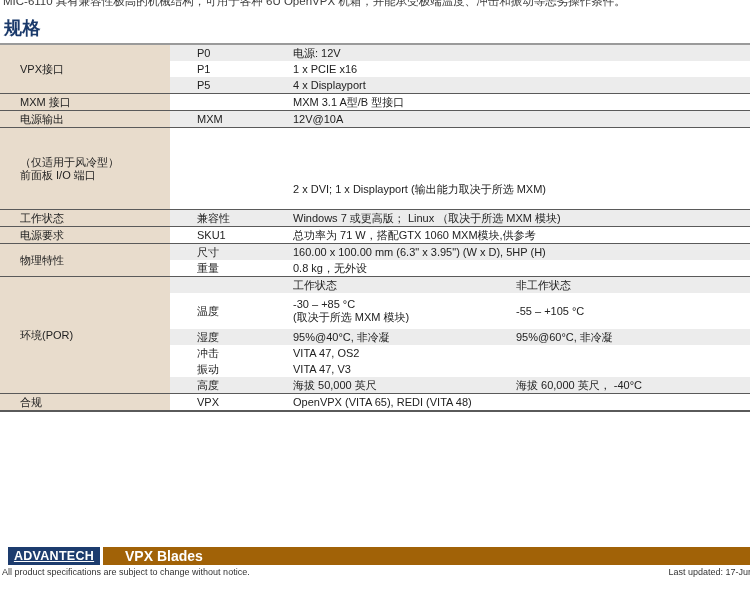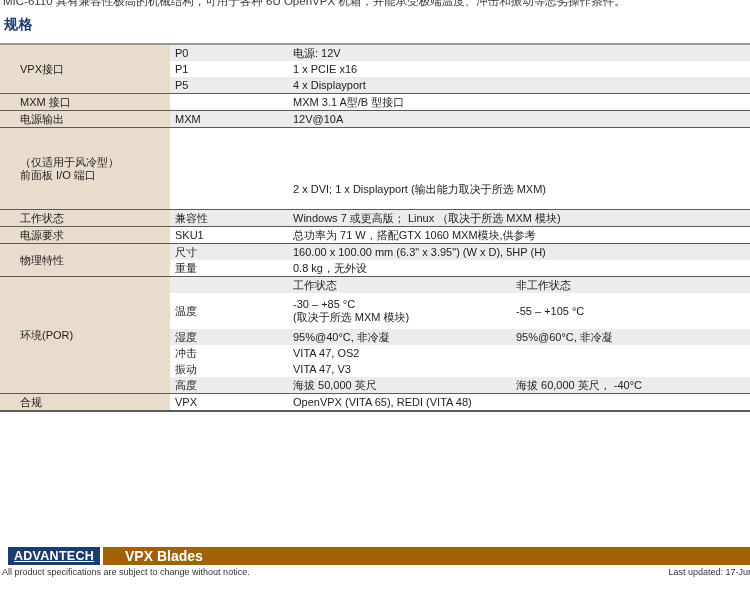--- a/index.html
+++ b/index.html
@@ -5,31 +5,31 @@
   * { margin:0; padding:0; box-sizing:border-box; }
   html,body { width:750px; height:591px; }
   body {
     font-family:"Liberation Sans","DejaVu Sans",sans-serif;
     background:#ffffff; color:#222; overflow:hidden; position:relative;
   }
   
   .intro-clip { position:absolute; top:0; left:0; width:678px; height:9px; overflow:hidden; }
   .intro { font-size:11.5px; line-height:15px; color:#3c3c3c; margin-top:-6px; padding-left:3px; white-space:nowrap; }
   
-  .sec-title { position:absolute; top:16px; left:4px; font-size:14px; font-weight:bold; color:#1b3a6b; letter-spacing:0.5px; }
+  .sec-title { position:absolute; top:16px; left:4px; font-size:18px; font-weight:bold; color:#1b3a6b; letter-spacing:0.5px; }
   
   .spec { position:absolute; top:43px; left:0; width:750px; border-top:2px solid #9a9a9a; border-bottom:2px solid #5a5a5a; font-size:11px; }
   .group { display:flex; border-top:1px solid #5a5a5a; }
   .group:first-child { border-top:none; }
   .gcell { width:170px; background:#e8dccc; display:flex; flex-direction:column; justify-content:center; padding-left:20px; line-height:13px; color:#222; }
   .rows { flex:1; display:flex; flex-direction:column; }
   .row { display:flex; align-items:center; }
   .row.shade { background:#ececec; }
   .h16 { height:16px; } .h28 { height:36px; } .h30 { height:40px;margin-top:41px; }
-  .sub { width:116px; padding-left:5px; flex-shrink:0; }
+  .sub { width:116px; padding-left:27px; flex-shrink:0; }
   .val { flex:1; padding-left:7px; line-height:13px; }
   .row.env .val { flex:none; width:224px; }
   .val2 { flex:1; padding-left:6px; line-height:13px; }
   
   .foot-band { position:absolute; top:547px; left:0; width:750px; height:18px; display:flex; }
   .logo-box { margin-left:8px; width:92px; background:#1d3c6e; color:#fff; display:flex; align-items:center; justify-content:center;
               font-weight:bold; font-size:12.5px; letter-spacing:0.3px;text-decoration:underline; }
   .band-gap { width:3px; background:#ffffff; }
   .band { flex:1; background:#a16207; color:#fff; display:flex; align-items:center; padding-left:22px; font-weight:bold; font-size:14px; }
   .foot-line { position:absolute; top:567px; left:0; width:754px; height:13px; font-size:9px; color:#333; }

